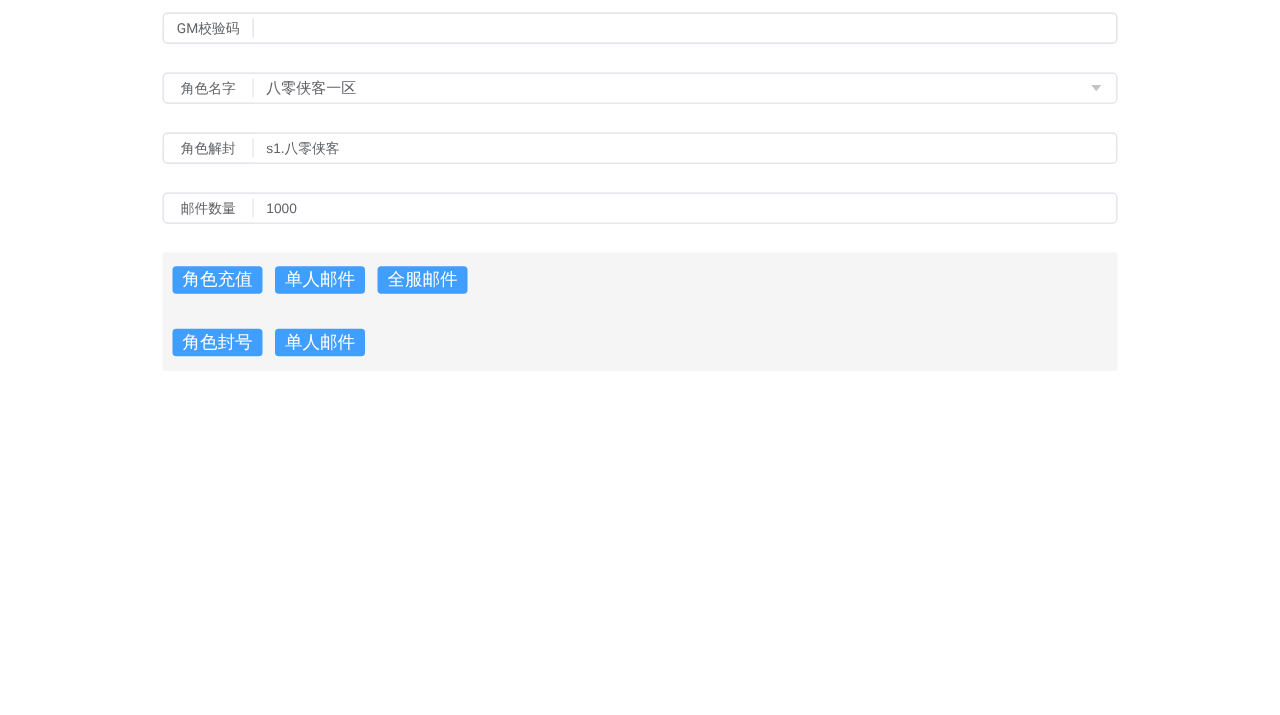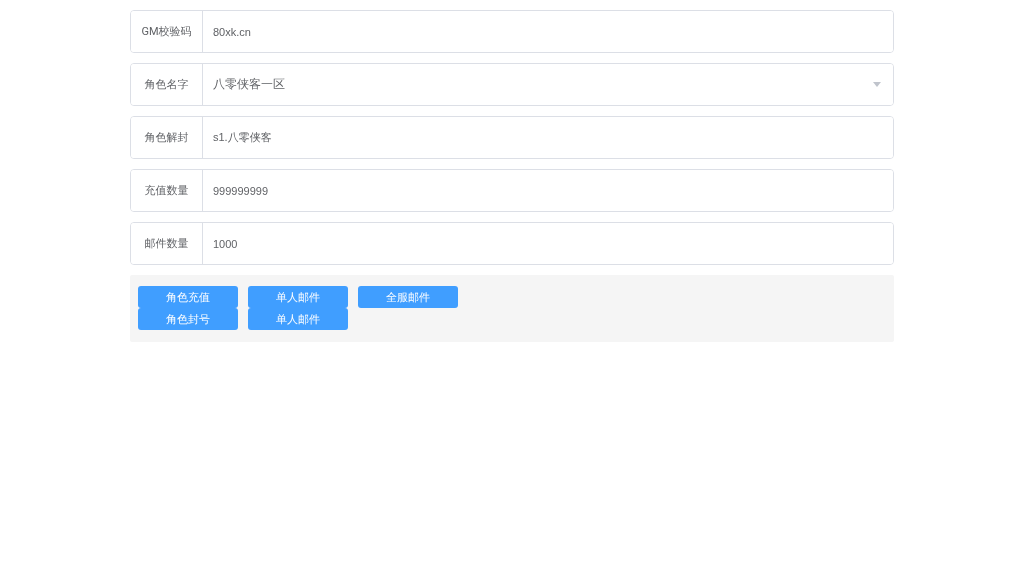--- a/index.html
+++ b/index.html
@@ -13,26 +13,27 @@
       background: #ffffff;
       color: #606266;
     }
     .container {
       width: 764px;
       margin: 0 auto;
       padding-top: 10px;
     }
     .form-row {
       display: flex;
-      margin-bottom: 10px;
+      margin-bottom: 23px;
       border: 1px solid #dcdfe6;
       border-radius: 4px;
       overflow: hidden;
-      height: 43px;
+      height: 25px;
       background: #ffffff;
+      align-items: center;
     }
     .form-label {
       width: 72px;
       min-width: 72px;
       display: flex;
       align-items: center;
       justify-content: center;
       font-size: 11px;
       color: #606266;
       background: #ffffff;
@@ -74,63 +75,58 @@
       background: #f5f5f5;
       padding: 11px 8px 12px 8px;
       border-radius: 2px;
       margin-top: 2px;
     }
     .button-row {
       display: flex;
       gap: 10px;
     }
     .button-row + .button-row {
-      margin-top: 0;
+      margin-top: 28px;
     }
     .btn {
       background: #409eff;
       color: #ffffff;
       border: none;
       border-radius: 3px;
-      padding: 0 28px;
+      padding: 0 8px;
       height: 22px;
-      font-size: 11px;
+      font-size: 14px;
       cursor: pointer;
       display: flex;
       align-items: center;
       justify-content: center;
     }
   </style>
 </head>
 <body>
 
 <div class="container">
 
   <div class="form-row">
     <div class="form-label">GM校验码</div>
-    <input class="form-input" type="text" value="80xk.cn" style="">
   </div>
 
   <div class="form-row">
     <div class="form-label">角色名字</div>
     <div class="form-select">
       <span>八零侠客一区</span>
       <span class="dropdown-icon"></span>
     </div>
   </div>
 
   <div class="form-row">
     <div class="form-label">角色解封</div>
     <input class="form-input" type="text" value="s1.八零侠客" style="">
   </div>
 
-  <div class="form-row">
-    <div class="form-label">充值数量</div>
-    <input class="form-input" type="text" value="999999999" style="">
-  </div>
 
 
   <div class="form-row">
     <div class="form-label">邮件数量</div>
     <input class="form-input" type="text" value="1000" style="">
   </div>
 
   <div class="button-panel">
     <div class="button-row">
       <button class="btn">角色充值</button>

